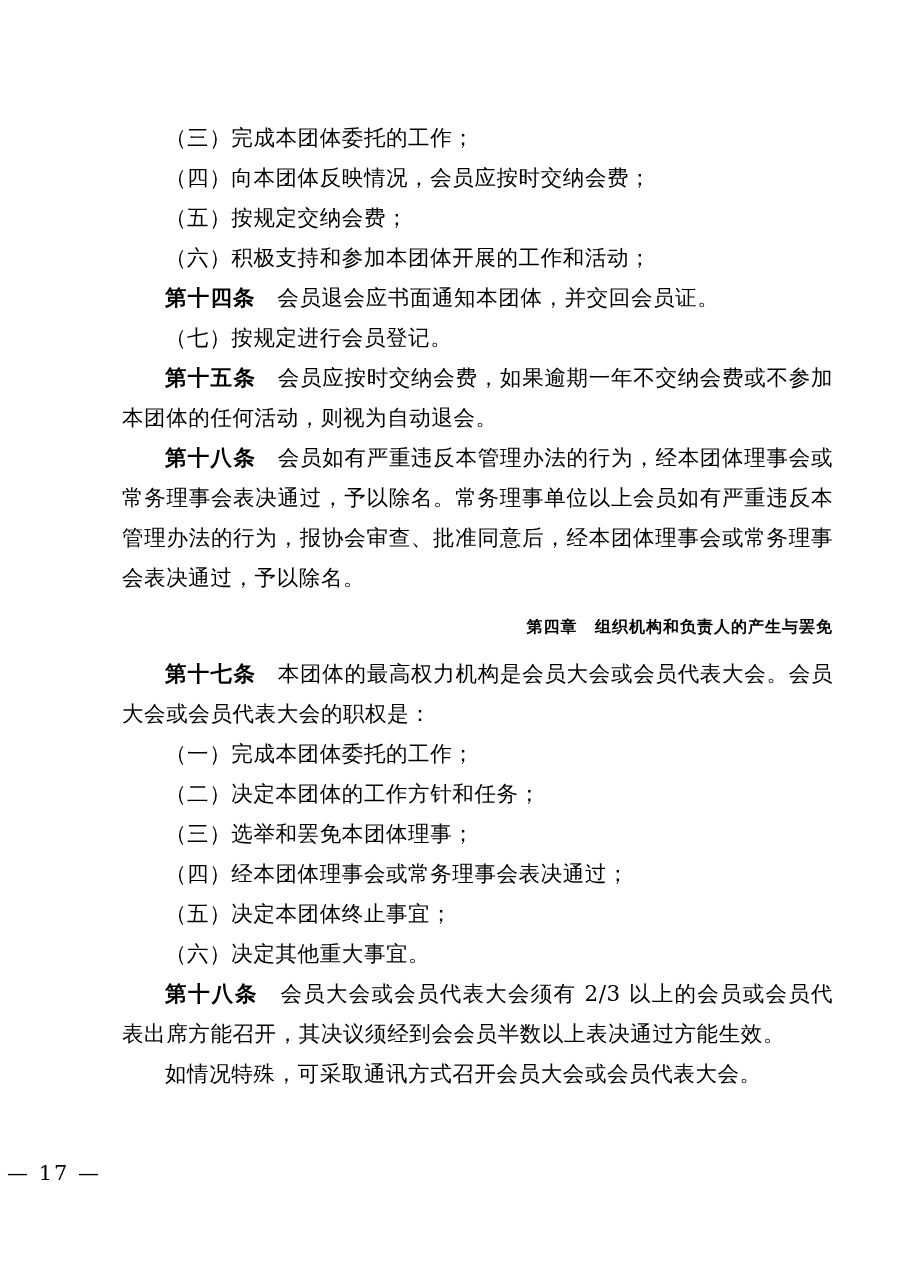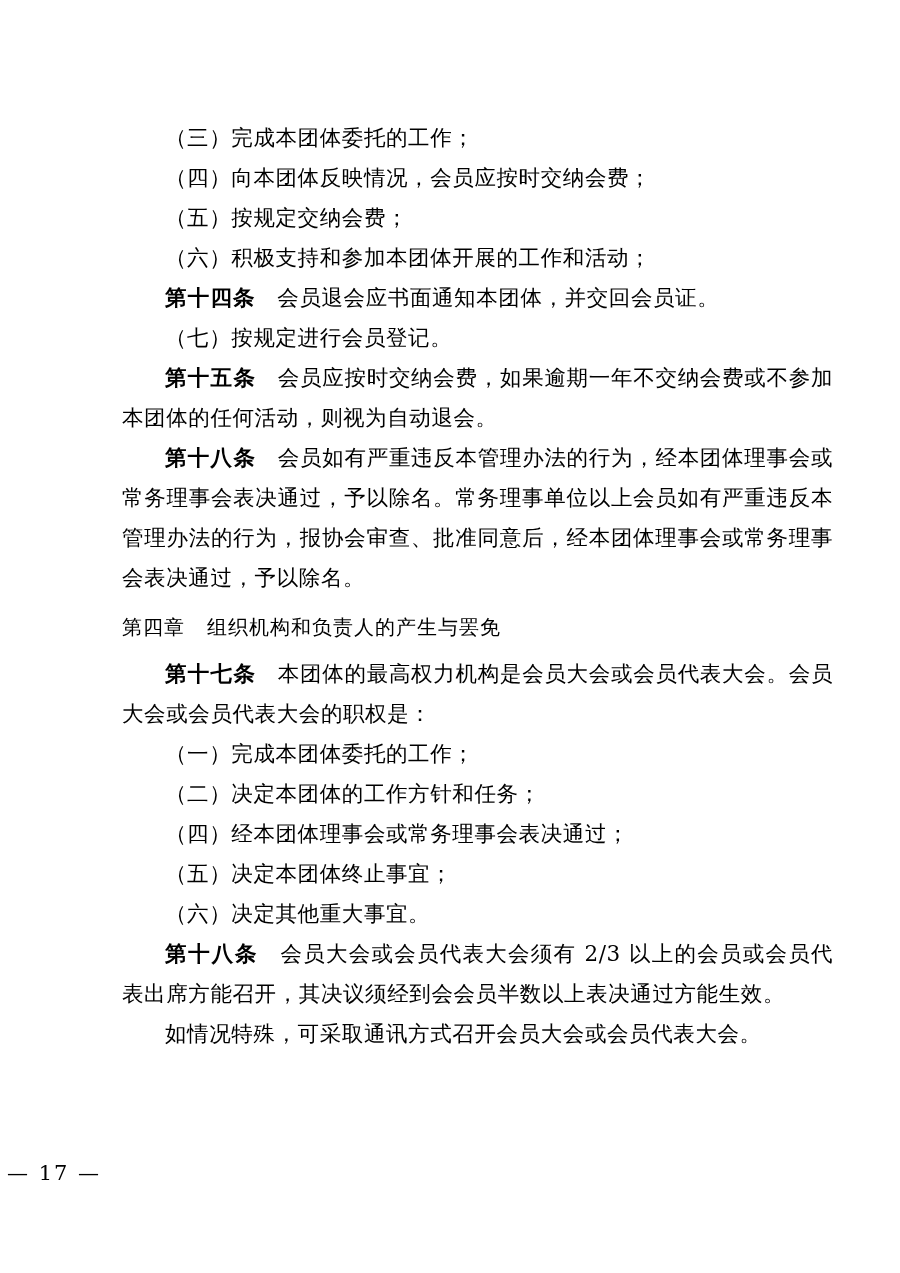--- a/index.html
+++ b/index.html
@@ -37,23 +37,23 @@
     text-indent: 2em;
   }
   .para.hang {
     text-indent: 2em;
   }
   .para.listitem {
     text-indent: 2em;
   }
   .chapter-heading {
     margin: 8px 0 6px 0;
-    text-align: left;
-    font-weight: normal;
-    font-size: 20px;
+    text-align: right;
+    font-weight: bold;
+    font-size: 16px;
     line-height: 42px;
     letter-spacing: 1px;
   }
   .chapter-heading .gap {
     display: inline-block;
     width: 1.1em;
   }
   .art-label {
     font-weight: bold;
     letter-spacing: 1.2px;
@@ -83,20 +83,21 @@
       <p class="para listitem">（五）按规定交纳会费；</p>
       <p class="para listitem">（六）积极支持和参加本团体开展的工作和活动；</p>
       <p class="para hang"><span class="art-label">第十四条</span><span class="art-gap"></span><span>会员退会应书面通知本团体，并交回会员证。</span></p>
       <p class="para listitem">（七）按规定进行会员登记。</p>
       <p class="para hang"><span class="art-label">第十五条</span><span class="art-gap"></span><span>会员应按时交纳会费，如果逾期一年不交纳会费或不参加本团体的任何活动，则视为自动退会。</span></p>
       <p class="para hang"><span class="art-label">第十八条</span><span class="art-gap"></span><span>会员如有严重违反本管理办法的行为，经本团体理事会或常务理事会表决通过，予以除名。常务理事单位以上会员如有严重违反本管理办法的行为，报协会审查、批准同意后，经本团体理事会或常务理事会表决通过，予以除名。</span></p>
       <div class="chapter-heading"><span>第四章</span><span class="gap"></span><span>组织机构和负责人的产生与罢免</span></div>
       <p class="para hang"><span class="art-label">第十七条</span><span class="art-gap"></span><span>本团体的最高权力机构是会员大会或会员代表大会。会员大会或会员代表大会的职权是：</span></p>
       <p class="para listitem">（一）完成本团体委托的工作；</p>
       <p class="para listitem">（二）决定本团体的工作方针和任务；</p>
+      <p class="para listitem">（三）选举和罢免本团体理事；</p>
       <p class="para listitem">（四）经本团体理事会或常务理事会表决通过；</p>
       <p class="para listitem">（五）决定本团体终止事宜；</p>
       <p class="para listitem">（六）决定其他重大事宜。</p>
       <p class="para hang"><span class="art-label">第十八条</span><span class="art-gap"></span><span>会员大会或会员代表大会须有 2/3 以上的会员或会员代表出席方能召开，其决议须经到会会员半数以上表决通过方能生效。</span></p>
       <p class="para ">如情况特殊，可采取通讯方式召开会员大会或会员代表大会。</p>
     </div>
   <div class="page-footer">— 17 —</div>
 </div>
 
 </body></html>

